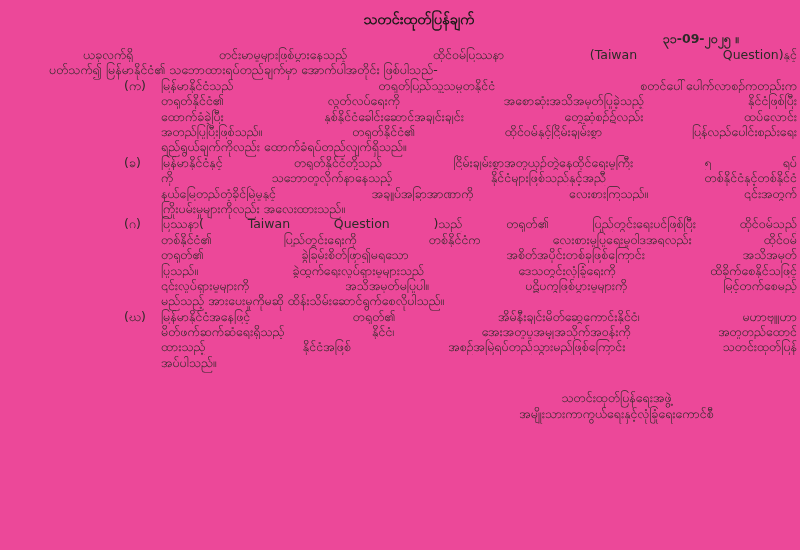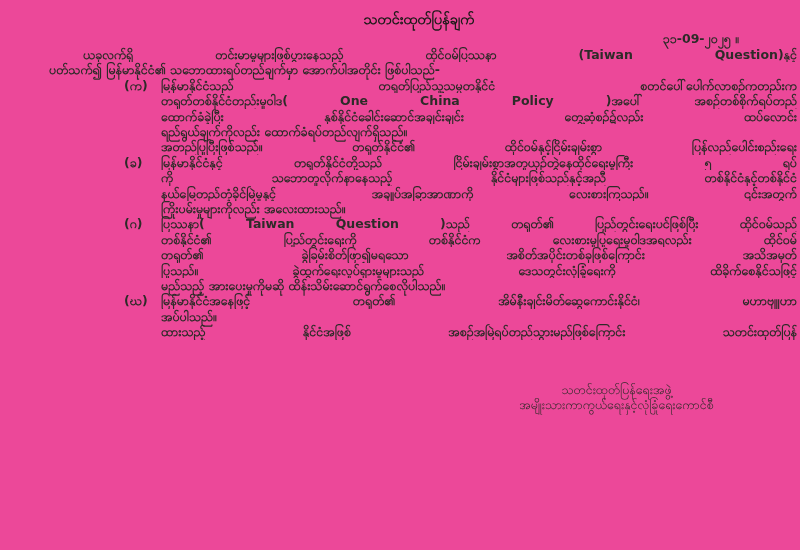--- a/index.html
+++ b/index.html
@@ -22,29 +22,29 @@
     color: #1c1a18;
     line-height: 20px;
   }
   .doc-date {
     text-align: right;
     padding-right: 80px;
     line-height: 16px;
     margin-top: 2px;
     font-weight: bold;
   }
-  .body-col { margin: 0 22px 0 30px; font-weight: bold; }
+  .body-col { margin: 0 22px 0 30px; }
   .bline { line-height: 15.4px; white-space: nowrap; }
   .j { white-space: normal; text-align: justify; text-align-last: justify; overflow: hidden; height: 15.4px; }
   .intro .first { padding-left: 34px; }
   .item { display: flex; }
   .item-label { width: 37px; flex-shrink: 0; margin-left: 75px; line-height: 15.4px; }
   .item-lines { flex: 1; min-width: 0; }
   .signature {
-    margin-top: 42px;
+    margin-top: 20px;
     margin-left: auto;
     margin-right: 30px;
     width: 345px;
     text-align: center;
   }
   .signature .bline { line-height: 15.8px; white-space: nowrap; }
 </style>
 </head>
 <body>
 
@@ -58,54 +58,56 @@
 
     <div class="intro">
       <div class="bline j first">ယခုလက်ရှိ တင်းမာမှုများဖြစ်ပွားနေသည့် ထိုင်ဝမ်ပြဿနာ (Taiwan Question)နှင့်</div>
       <div class="bline">ပတ်သက်၍ မြန်မာနိုင်ငံ၏ သဘောထားရပ်တည်ချက်မှာ အောက်ပါအတိုင်း ဖြစ်ပါသည်-</div>
     </div>
 
     <div class="item">
       <div class="item-label">(က)</div>
       <div class="item-lines">
         <div class="bline j">မြန်မာနိုင်ငံသည် တရုတ်ပြည်သူ့သမ္မတနိုင်ငံ စတင်ပေါ်ပေါက်လာစဉ်ကတည်းက</div>
-        <div class="bline j">တရုတ်တစ်နိုင်ငံတည်းမူဝါဒ( One China Policy )အပေါ် အစဉ်တစ်စိုက်ရပ်တည်</div>
+        <div class="bline j">တရုတ်နိုင်ငံ၏ လွတ်လပ်ရေးကို အစောဆုံးအသိအမှတ်ပြုခဲ့သည့် နိုင်ငံဖြစ်ပြီး</div>
         <div class="bline j">ထောက်ခံခဲ့ပြီး နှစ်နိုင်ငံခေါင်းဆောင်အချင်းချင်း တွေ့ဆုံစဉ်၌လည်း ထပ်လောင်း</div>
+        <div class="bline j">အတည်ပြုပြီးဖြစ်သည်။ တရုတ်နိုင်ငံ၏ ထိုင်ဝမ်နှင့်ငြိမ်းချမ်းစွာ ပြန်လည်ပေါင်းစည်းရေး</div>
         <div class="bline">ရည်ရွယ်ချက်ကိုလည်း ထောက်ခံရပ်တည်လျက်ရှိသည်။</div>
-        <div class="bline j">အတည်ပြုပြီးဖြစ်သည်။ တရုတ်နိုင်ငံ၏ ထိုင်ဝမ်နှင့်ငြိမ်းချမ်းစွာ ပြန်လည်ပေါင်းစည်းရေး</div>
       </div>
     </div>
 
     <div class="item">
       <div class="item-label">(ခ)</div>
       <div class="item-lines">
         <div class="bline j">မြန်မာနိုင်ငံနှင့် တရုတ်နိုင်ငံတို့သည် ငြိမ်းချမ်းစွာအတူယှဉ်တွဲနေထိုင်ရေးမူကြီး ၅ ရပ်</div>
         <div class="bline j">ကို သဘောတူလိုက်နာနေသည့် နိုင်ငံများဖြစ်သည်နှင့်အညီ တစ်နိုင်ငံနှင့်တစ်နိုင်ငံ</div>
         <div class="bline j">နယ်မြေတည်တံ့ခိုင်မြဲမှုနှင့် အချုပ်အခြာအာဏာကို လေးစားကြသည်။ ၎င်းအတွက်</div>
         <div class="bline">ကြိုးပမ်းမှုများကိုလည်း အလေးထားသည်။</div>
       </div>
     </div>
 
     <div class="item">
       <div class="item-label">(ဂ)</div>
       <div class="item-lines">
         <div class="bline j">ပြဿနာ( Taiwan Question )သည် တရုတ်၏ ပြည်တွင်းရေးပင်ဖြစ်ပြီး ထိုင်ဝမ်သည်</div>
         <div class="bline j">တစ်နိုင်ငံ၏ ပြည်တွင်းရေးကို တစ်နိုင်ငံက လေးစားမှုပြုရေးမူဝါဒအရလည်း ထိုင်ဝမ်</div>
         <div class="bline j">တရုတ်၏ ခွဲခြမ်းစိတ်ဖြာ၍မရသော အစိတ်အပိုင်းတစ်ခုဖြစ်ကြောင်း အသိအမှတ်</div>
         <div class="bline j">ပြုသည်။ ခွဲထွက်ရေးလှုပ်ရှားမှုများသည် ဒေသတွင်းလုံခြုံရေးကို ထိခိုက်စေနိုင်သဖြင့်</div>
+        <div class="bline j">၎င်းလှုပ်ရှားမှုများကို အသိအမှတ်မပြုပါ။ ပဋိပက္ခဖြစ်ပွားမှုများကို မြင့်တက်စေမည့်</div>
         <div class="bline">မည်သည့် အားပေးမှုကိုမဆို ထိန်းသိမ်းဆောင်ရွက်စေလိုပါသည်။</div>
       </div>
     </div>
 
     <div class="item">
       <div class="item-label">(ဃ)</div>
       <div class="item-lines">
         <div class="bline j">မြန်မာနိုင်ငံအနေဖြင့် တရုတ်၏ အိမ်နီးချင်းမိတ်ဆွေကောင်းနိုင်ငံ၊ မဟာဗျူဟာ</div>
+        <div class="bline j">မိတ်ဖက်ဆက်ဆံရေးရှိသည့် နိုင်ငံ၊ အေးအတူပူအမျှအသိုက်အဝန်းကို အတူတည်ထောင်</div>
+        <div class="bline j">ထားသည့် နိုင်ငံအဖြစ် အစဉ်အမြဲရပ်တည်သွားမည်ဖြစ်ကြောင်း သတင်းထုတ်ပြန်</div>
         <div class="bline">အပ်ပါသည်။</div>
-        <div class="bline j">ထားသည့် နိုင်ငံအဖြစ် အစဉ်အမြဲရပ်တည်သွားမည်ဖြစ်ကြောင်း သတင်းထုတ်ပြန်</div>
       </div>
     </div>
 
   </div>
 
   <div class="signature">
     <div class="bline">သတင်းထုတ်ပြန်ရေးအဖွဲ့</div>
     <div class="bline">အမျိုးသားကာကွယ်ရေးနှင့်လုံခြုံရေးကောင်စီ</div>
   </div>
 

